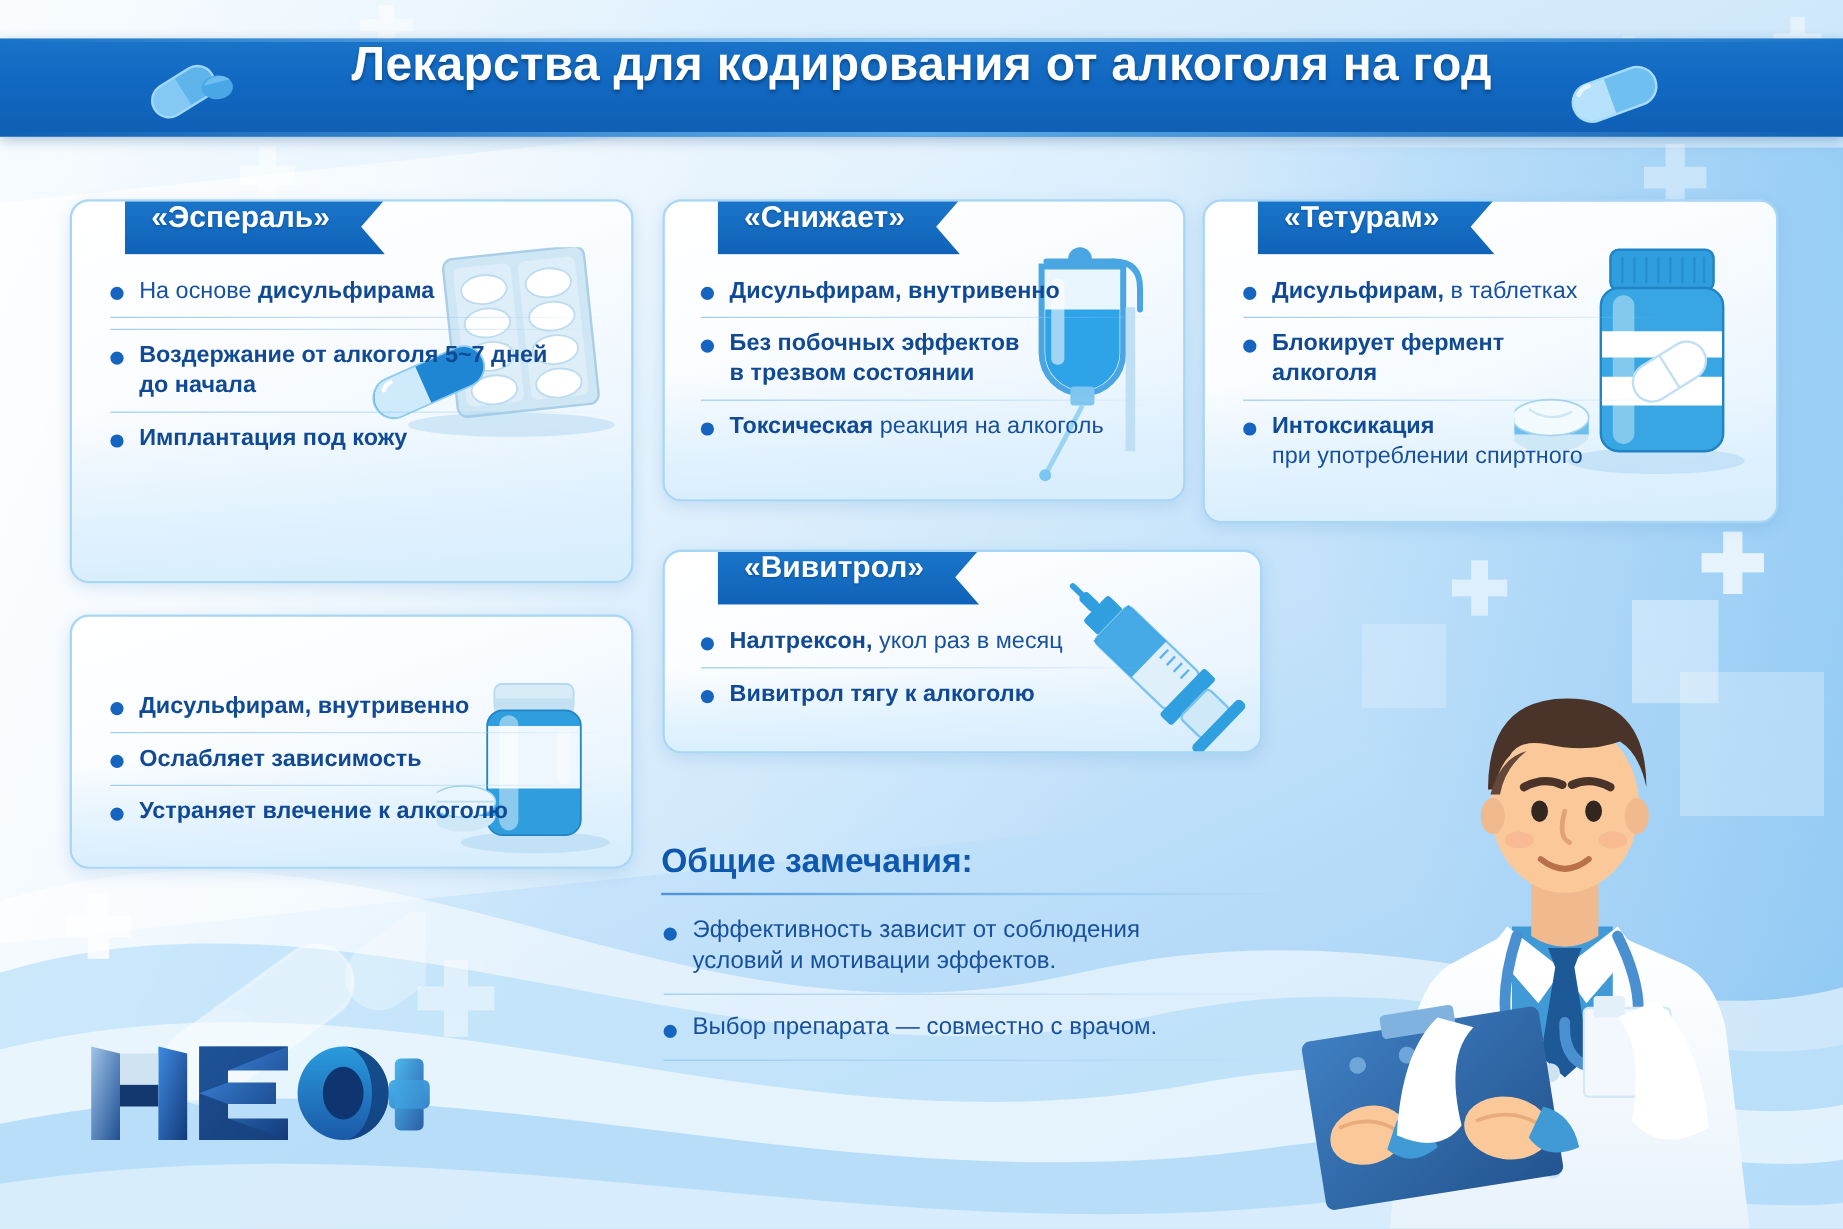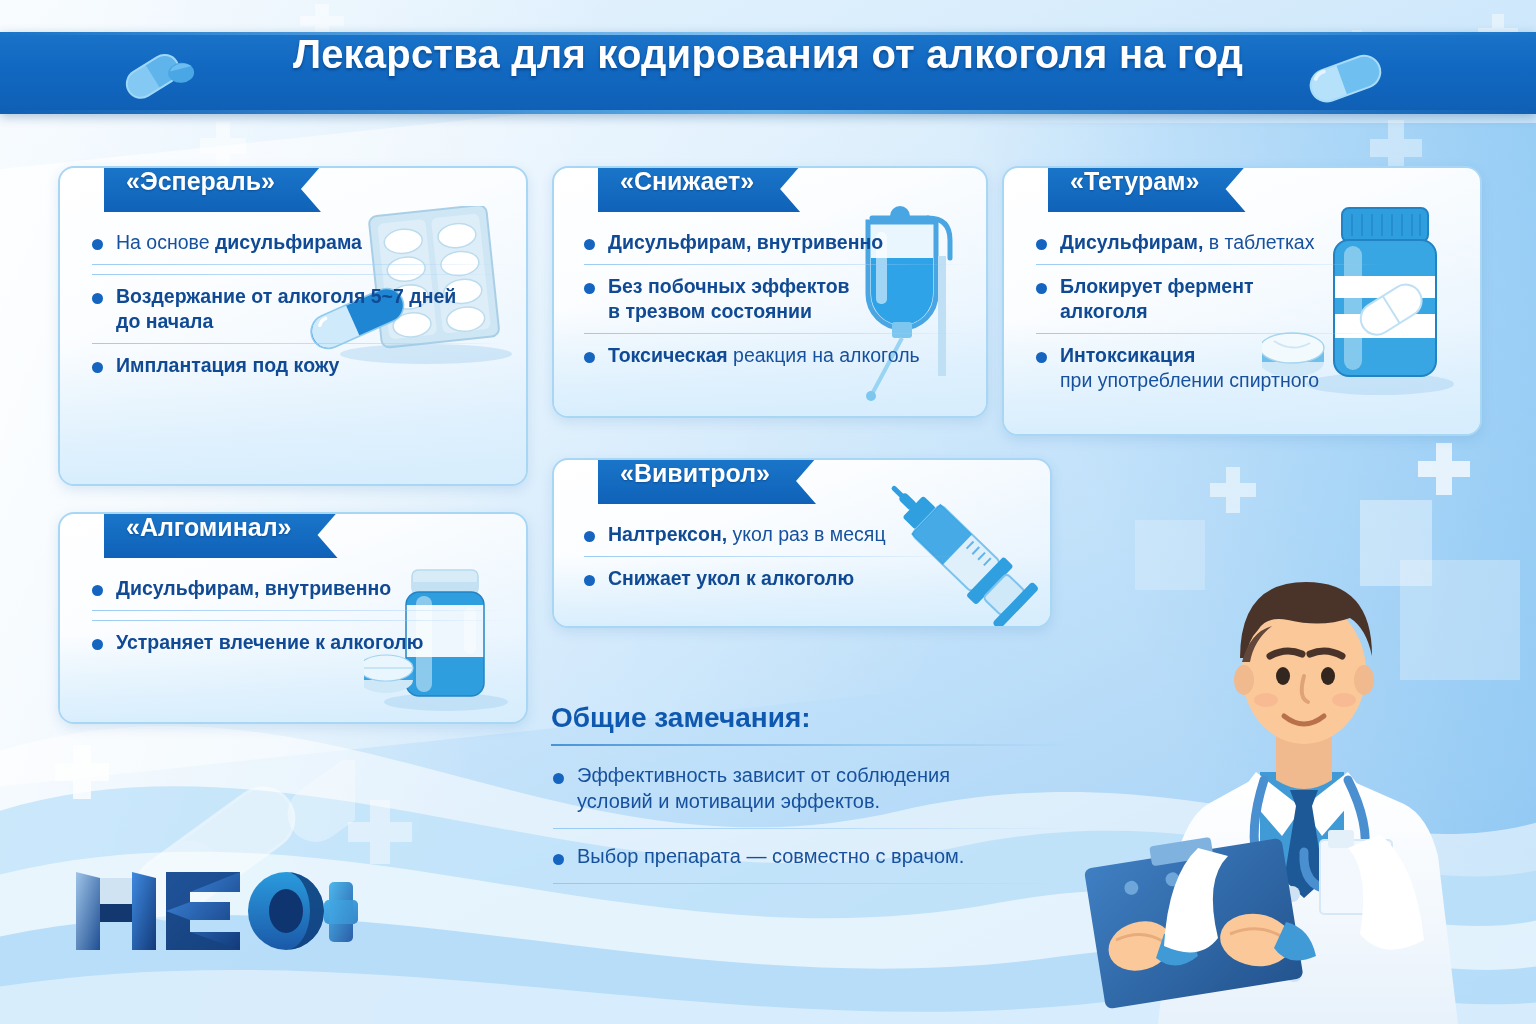--- a/index.html
+++ b/index.html
@@ -285,30 +285,31 @@
     <rect x="42" y="36" width="78" height="104" rx="13" fill="none" stroke="#2384c5" stroke-width="1.5"></rect>
     <g>
       <ellipse cx="22" cy="124" rx="27" ry="13" fill="#cfe8f7"></ellipse>
       <rect x="-5" y="112" width="54" height="12" fill="#3ba4e2"></rect>
       <ellipse cx="22" cy="112" rx="27" ry="13" fill="#eaf6fd"></ellipse>
       <ellipse cx="22" cy="112" rx="27" ry="13" fill="none" stroke="#9fd2ee" stroke-width="1.2"></ellipse>
       <path d="M-5,112 h54" stroke="#bcdff2" stroke-width="1.5"></path>
     </g>
   </svg>
 
-  <div class="ribbon">
-    <span>«Алгоминал»</span>
-  </div>
 
   <div class="bullets" style="left:30px;top:62px;width:420px;">
     <div class="bullet">
       <span class="dot"></span>
       <p><b>Дисульфирам, внутривенно</b></p>
     </div>
     <div class="sep"></div>
+    <div class="bullet">
+      <span class="dot"></span>
+      <p><b>Ослабляет зависимость</b></p>
+    </div>
     <div class="sep"></div>
     <div class="bullet">
       <span class="dot"></span>
       <p><b>Устраняет влечение к алкоголю</b></p>
     </div>
   </div>
 </div>
 
 <div class="card" style="left:552px;top:166px;width:436px;height:252px;">
   <div class="card-inner-sheen"></div>
@@ -376,21 +377,21 @@
   </div>
 
   <div class="bullets" style="left:28px;top:62px;width:380px;">
     <div class="bullet">
       <span class="dot"></span>
       <p><b>Налтрексон,</b><span> укол раз в месяц</span></p>
     </div>
     <div class="sep"></div>
     <div class="bullet">
       <span class="dot"></span>
-      <p><b>Снижает укол к алкоголю</b></p>
+      <p><b>Вивитрол тягу к алкоголю</b></p>
     </div>
   </div>
 </div>
 
 <div class="card" style="left:1002px;top:166px;width:480px;height:270px;">
   <div class="card-inner-sheen"></div>
 
   <svg style="position:absolute;right:18px;top:34px;" width="200" height="200" viewBox="0 0 200 200">
     <ellipse cx="118" cy="182" rx="74" ry="11" fill="rgba(150,200,235,.35)"></ellipse>
     <rect x="80" y="6" width="86" height="34" rx="7" fill="#2e9ede" stroke="#2182c4" stroke-width="2"></rect>

